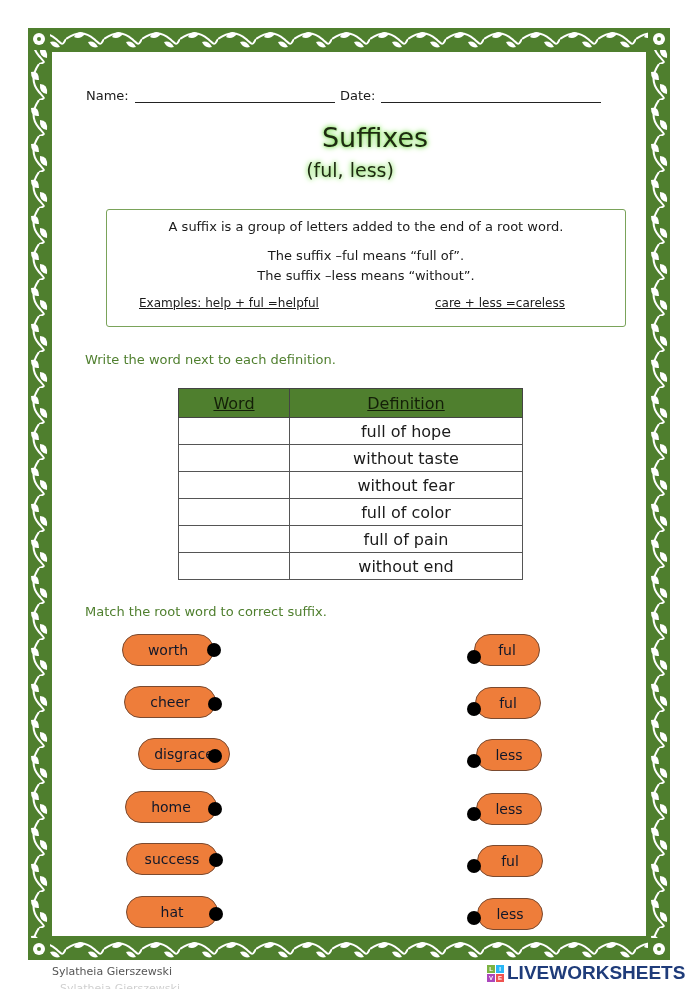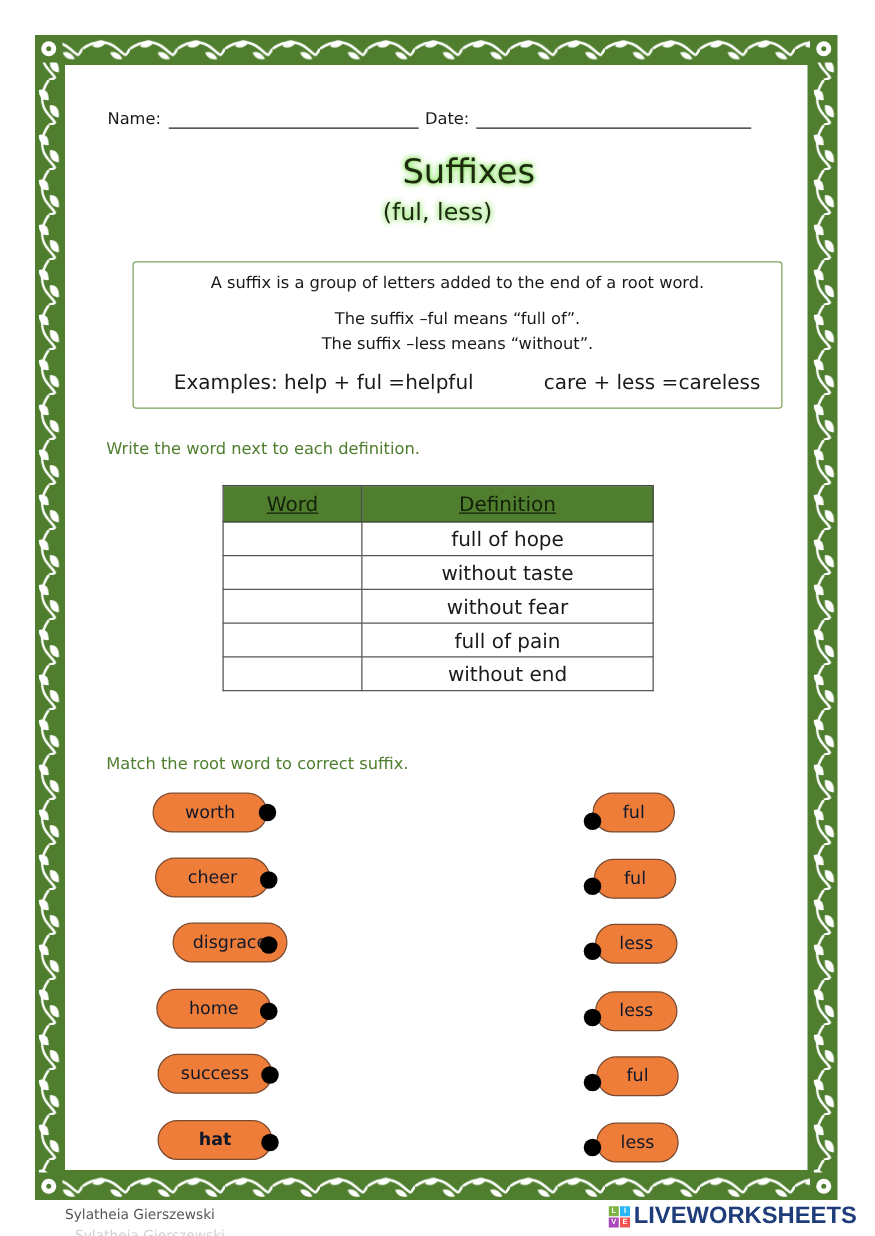--- a/index.html
+++ b/index.html
@@ -33,21 +33,21 @@
   }
   .subtitle {
     left:0; width:700px; top:159px; text-align:center; font-size:19px; color:#1d2a10;
     text-shadow: 0 0 4px #8fe36a, 0 0 6px #8fe36a;
   }
   .info-box {
     left:89px; top:209px; width:520px; height:118px; border:1.5px solid #7aa35a;
     border-radius:3px; box-sizing:border-box;margin-left:17px;
   }
   .info-line { position:absolute; left:0; right:0; text-align:center; font-size:13px; }
-  .info-ex { position:absolute; font-size:16px; }
+  .info-ex { position:absolute; font-size:12px;text-decoration:underline; }
   .instr { font-size:13px; color:#4f7f2e; }
   table.defs {
     position:absolute; left:178px; top:388px; width:345px; border-collapse:collapse;
     font-size:16px;
   }
   table.defs th {
     background:#4f7f2e; color:#142008; font-weight:normal; height:26px; border:1px solid #444;
     font-size:16px;
     text-decoration:underline;
   }
@@ -151,20 +151,24 @@
     <tr>
       <td class="word"></td>
       <td>without taste</td>
     </tr>
     <tr>
       <td class="word"></td>
       <td>without fear</td>
     </tr>
     <tr>
       <td class="word"></td>
+      <td>full of color</td>
+    </tr>
+    <tr>
+      <td class="word"></td>
       <td>full of pain</td>
     </tr>
     <tr>
       <td class="word"></td>
       <td>without end</td>
     </tr>
   </tbody>
 </table>
 
 <div class="abs instr" style="left:85px; top:604px;">Match the root word to correct suffix.</div>
@@ -187,21 +191,21 @@
 <div class="pill" style="left:125px; top:791px; width:92px;">
     <span>home</span>
   </div>
 <div class="dot" style="left:208px; top:802px;"></div>
 
 <div class="pill" style="left:126px; top:843px; width:92px;">
     <span>success</span>
   </div>
 <div class="dot" style="left:209px; top:853px;"></div>
 
-<div class="pill" style="left:126px; top:896px; width:92px;font-weight:bold;">
+<div class="pill" style="left:126px; top:896px; width:92px;">
     <span>hat</span>
   </div>
 <div class="dot" style="left:209px; top:907px;"></div>
 
 <div class="pill" style="left:474px; top:634px; width:66px;">
     <span>ful</span>
   </div>
 <div class="dot" style="left:467px; top:650px;"></div>
 
 <div class="pill" style="left:475px; top:687px; width:66px;">

